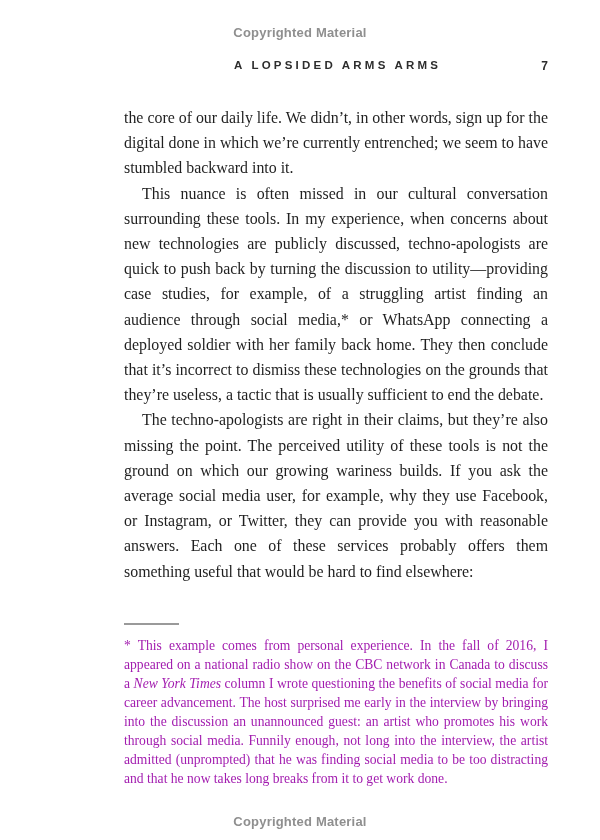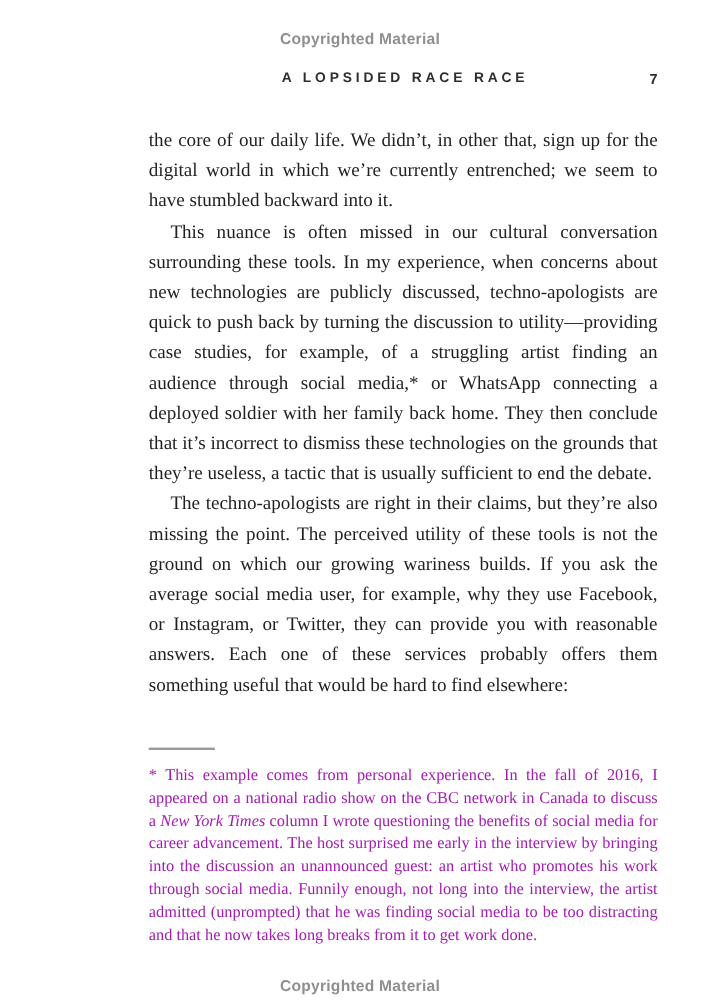--- a/index.html
+++ b/index.html
@@ -84,26 +84,26 @@
   .footnote-text .italic { font-style: italic; }
 </style>
 </head>
 <body>
 
 <div class="page">
 
   <div class="notice notice-top">Copyrighted Material</div>
 
   <div class="running-head">
-    <span class="running-head-title">A LOPSIDED RACE RACE</span>
+    <span class="running-head-title">A LOPSIDED ARMS ARMS</span>
     <span class="page-number">7</span>
   </div>
 
   <div class="body-text">
-    <p>the core of our daily life. We didn’t, in other that, sign up for the digital world in which we’re currently entrenched; we seem to have stumbled backward into it.</p>
+    <p>the core of our daily life. We didn’t, in other words, sign up for the digital done in which we’re currently entrenched; we seem to have stumbled backward into it.</p>
     <p class="indent">This nuance is often missed in our cultural conversation surrounding these tools. In my experience, when concerns about new technologies are publicly discussed, techno-apologists are quick to push back by turning the discussion to utility—providing case studies, for example, of a struggling artist finding an audience through social media,* or WhatsApp connecting a deployed soldier with her family back home. They then conclude that it’s incorrect to dismiss these technologies on the grounds that they’re useless, a tactic that is usually sufficient to end the debate.</p>
     <p class="indent">The techno-apologists are right in their claims, but they’re also missing the point. The perceived utility of these tools is not the ground on which our growing wariness builds. If you ask the average social media user, for example, why they use Facebook, or Instagram, or Twitter, they can provide you with reasonable answers. Each one of these services probably offers them something useful that would be hard to find elsewhere:</p>
   </div>
 
   <div class="footnote">
     <div class="footnote-rule"></div>
     <p class="footnote-text"><span>*</span><span> This example comes from personal experience. In the fall of 2016, I appeared on a national radio show on the CBC network in Canada to discuss a </span><span class="italic">New York Times</span><span> column I wrote questioning the benefits of social media for career advancement. The host surprised me early in the interview by bringing into the discussion an unannounced guest: an artist who promotes his work through social media. Funnily enough, not long into the interview, the artist admitted (unprompted) that he was finding social media to be too distracting and that he now takes long breaks from it to get work done.</span></p>
   </div>
 
   <div class="notice notice-bottom">Copyrighted Material</div>

